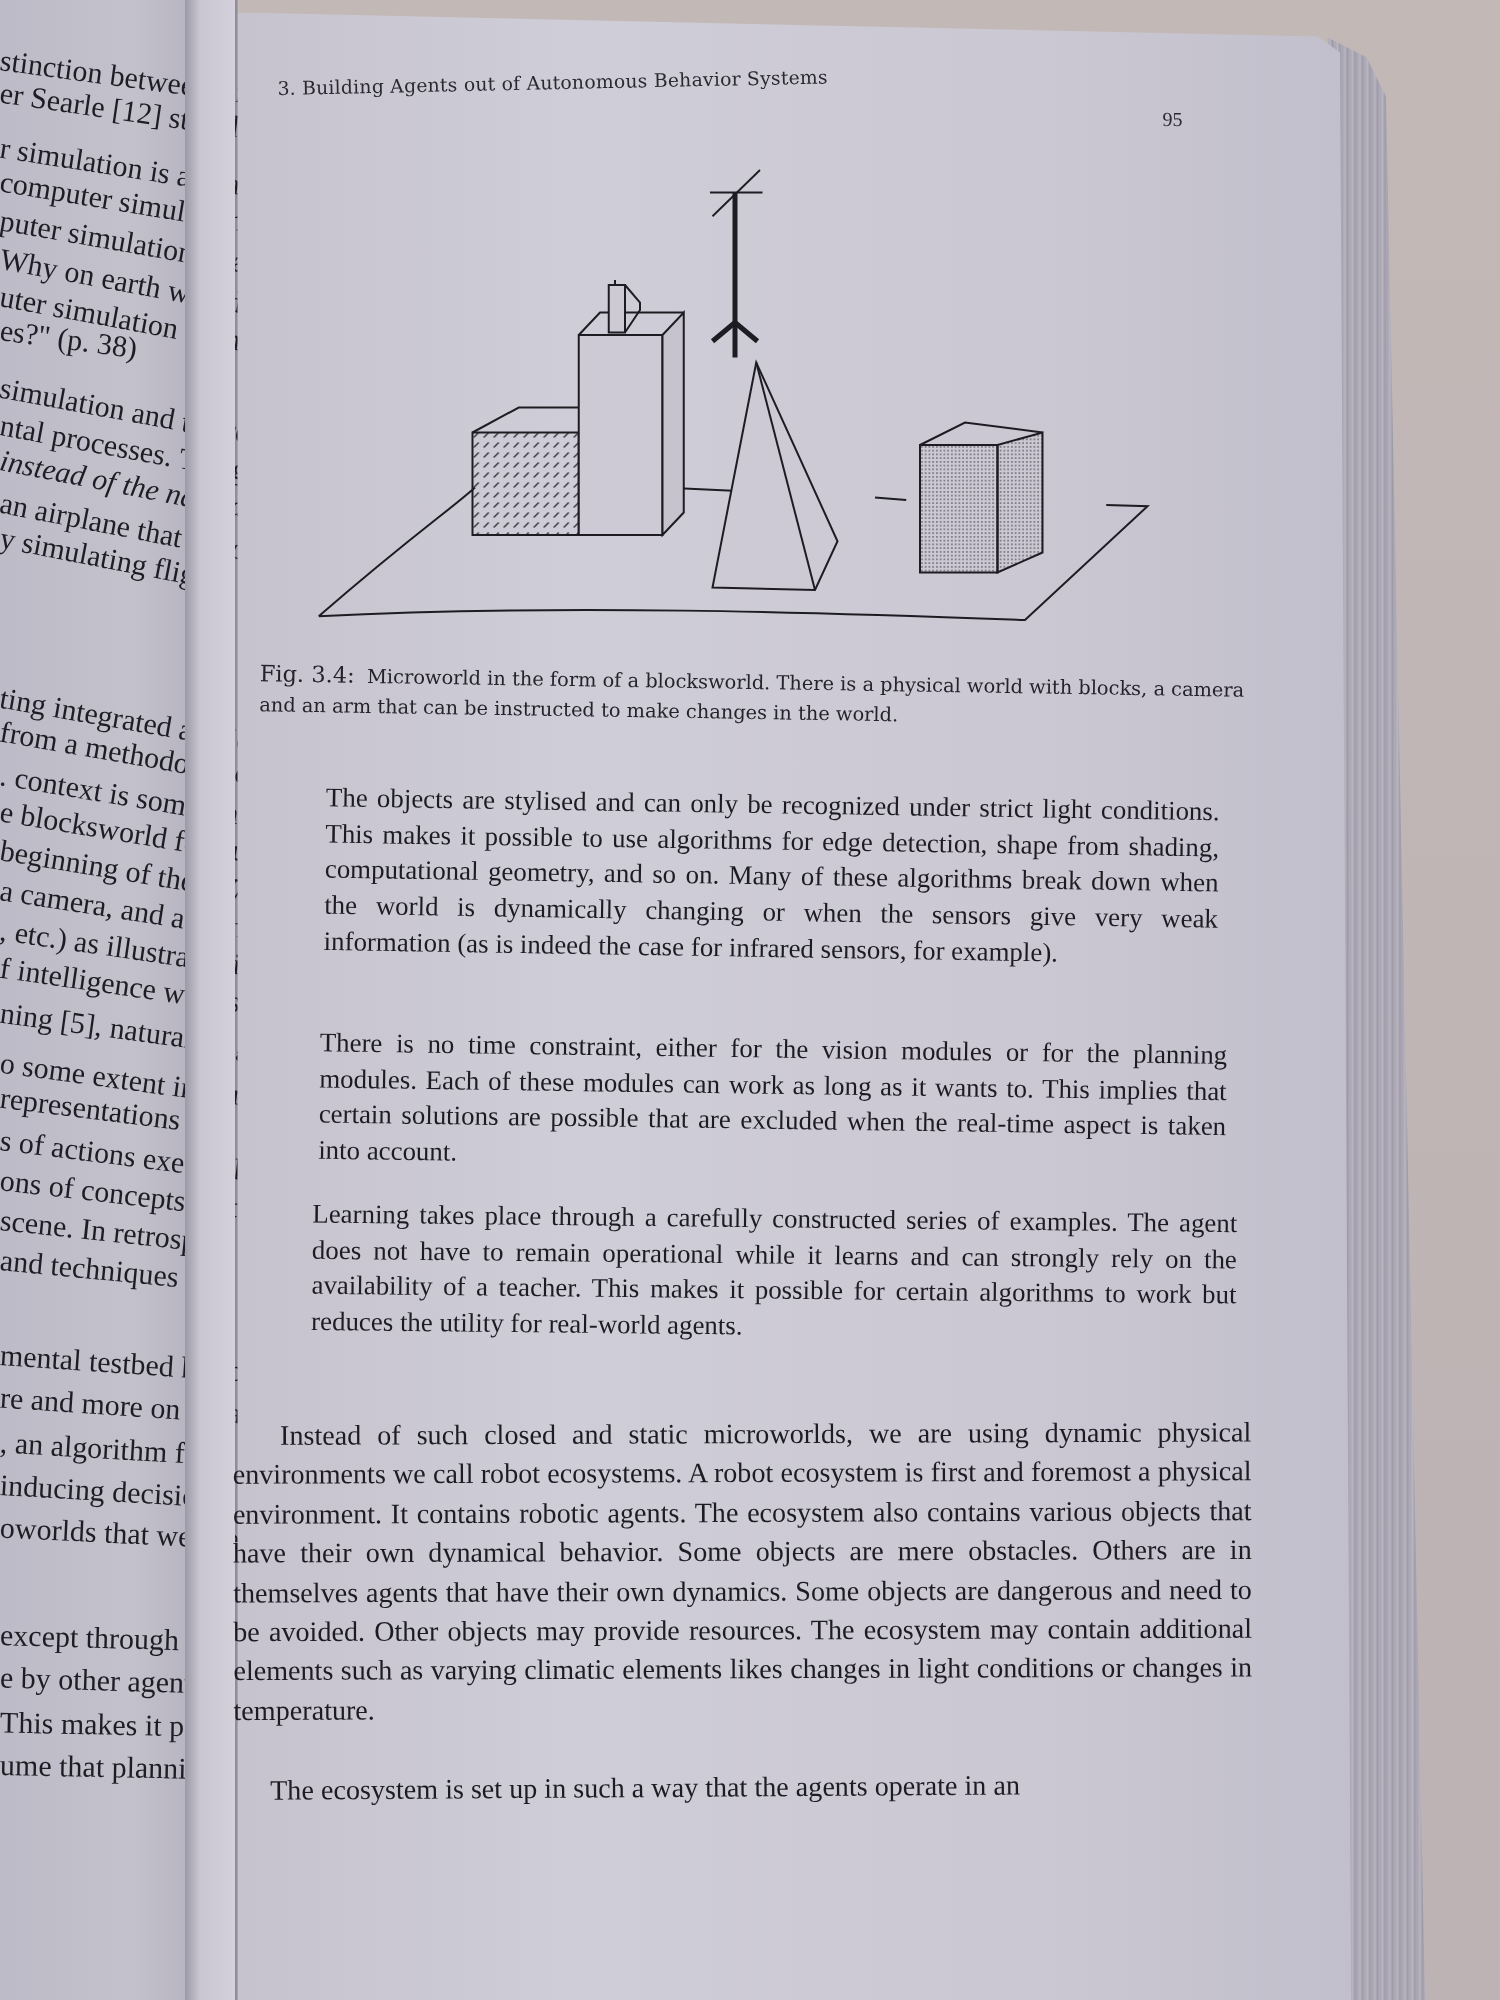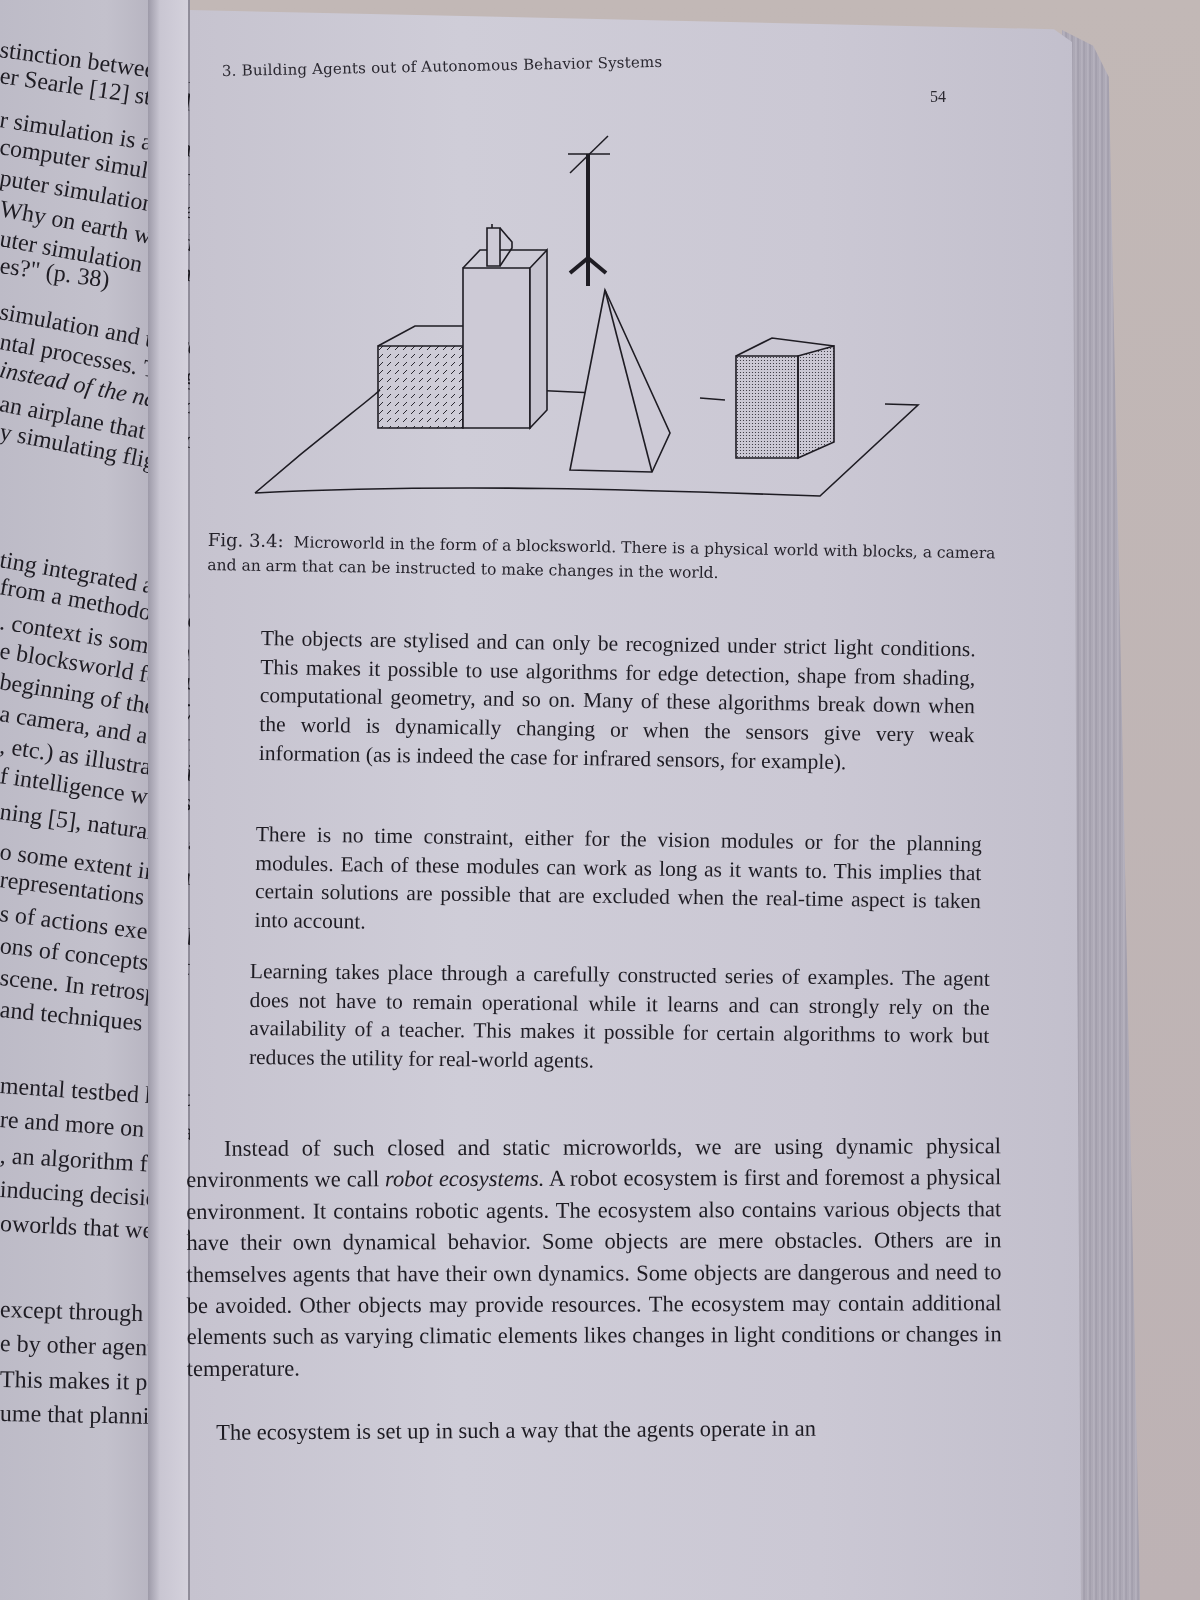--- a/index.html
+++ b/index.html
@@ -52,21 +52,21 @@
   .caption .lbl { font-size:18px; margin-right:10px; }
   .para {
     position:absolute; font-family:"Liberation Serif", serif; font-size:21.5px; color:#1e1c23;
     line-height:28.7px; text-align:justify; text-align-last:left; transform-origin:left top;
   }
   .p1 { left:261px; top:624px; width:715px; transform:rotate(0.9deg); }
   .p2 { left:256px; top:820px; width:726px; transform:rotate(0.8deg); }
   .p3 { left:250px; top:957px; width:740px; transform:rotate(0.6deg); }
   .p4 { left:186px; top:1133px; width:815px; text-indent:38px; line-height:31.4px; font-size:22.5px; transform:rotate(-0.2deg); }
   .p5 { left:180px; top:1418px; width:830px; text-indent:36px; font-size:22.5px; line-height:30px; transform:rotate(-0.4deg); }
-  .italic { font-style:italic; }
+  .italic { }
 </style>
 </head>
 <body>
 
 <div class="bg-wall"></div>
 
 <div class="left-page" id="leftPage">
     <div class="left-line" style="left: 20px; top: 1400px; transform: rotate(1.1deg);">ume that planning</div>
     <div class="left-line" style="left: 20px; top: 1366px; transform: rotate(1.1deg);">This makes it poss</div>
     <div class="left-line" style="left: 20px; top: 1330px; transform: rotate(1.65deg);">e by other agents a</div>
@@ -104,21 +104,21 @@
     <div class="left-line" style="left: 20px; top: 106px; transform: rotate(8.8deg);">r simulation is actually th</div>
     <div class="left-line" style="left: 20px; top: 62px; transform: rotate(8.25deg);">er Searle [12] stated for ex</div>
     <div class="left-line" style="left: 20px; top: 36px; transform: rotate(7.7deg);">stinction between simulat</div>
   <div class="left-gutter"></div>
 </div>
 
 <div class="page-stack"></div>
 <div class="right-page"></div>
 
 <div class="running-head">3. Building Agents out of Autonomous Behavior Systems</div>
-<div class="page-number">54</div>
+<div class="page-number">95</div>
 
 <svg class="figure" viewBox="0 0 680 380" xmlns="http://www.w3.org/2000/svg">
   <defs>
     <pattern id="hatch" width="8" height="8" patternUnits="userSpaceOnUse">
       <line x1="1" y1="6" x2="5" y2="2" stroke="#2a2830" stroke-width="1"></line>
     </pattern>
     <pattern id="dots" width="3" height="3" patternUnits="userSpaceOnUse">
       <circle cx="1.5" cy="1.5" r="0.6" fill="#2a2830"></circle>
     </pattern>
   </defs>

